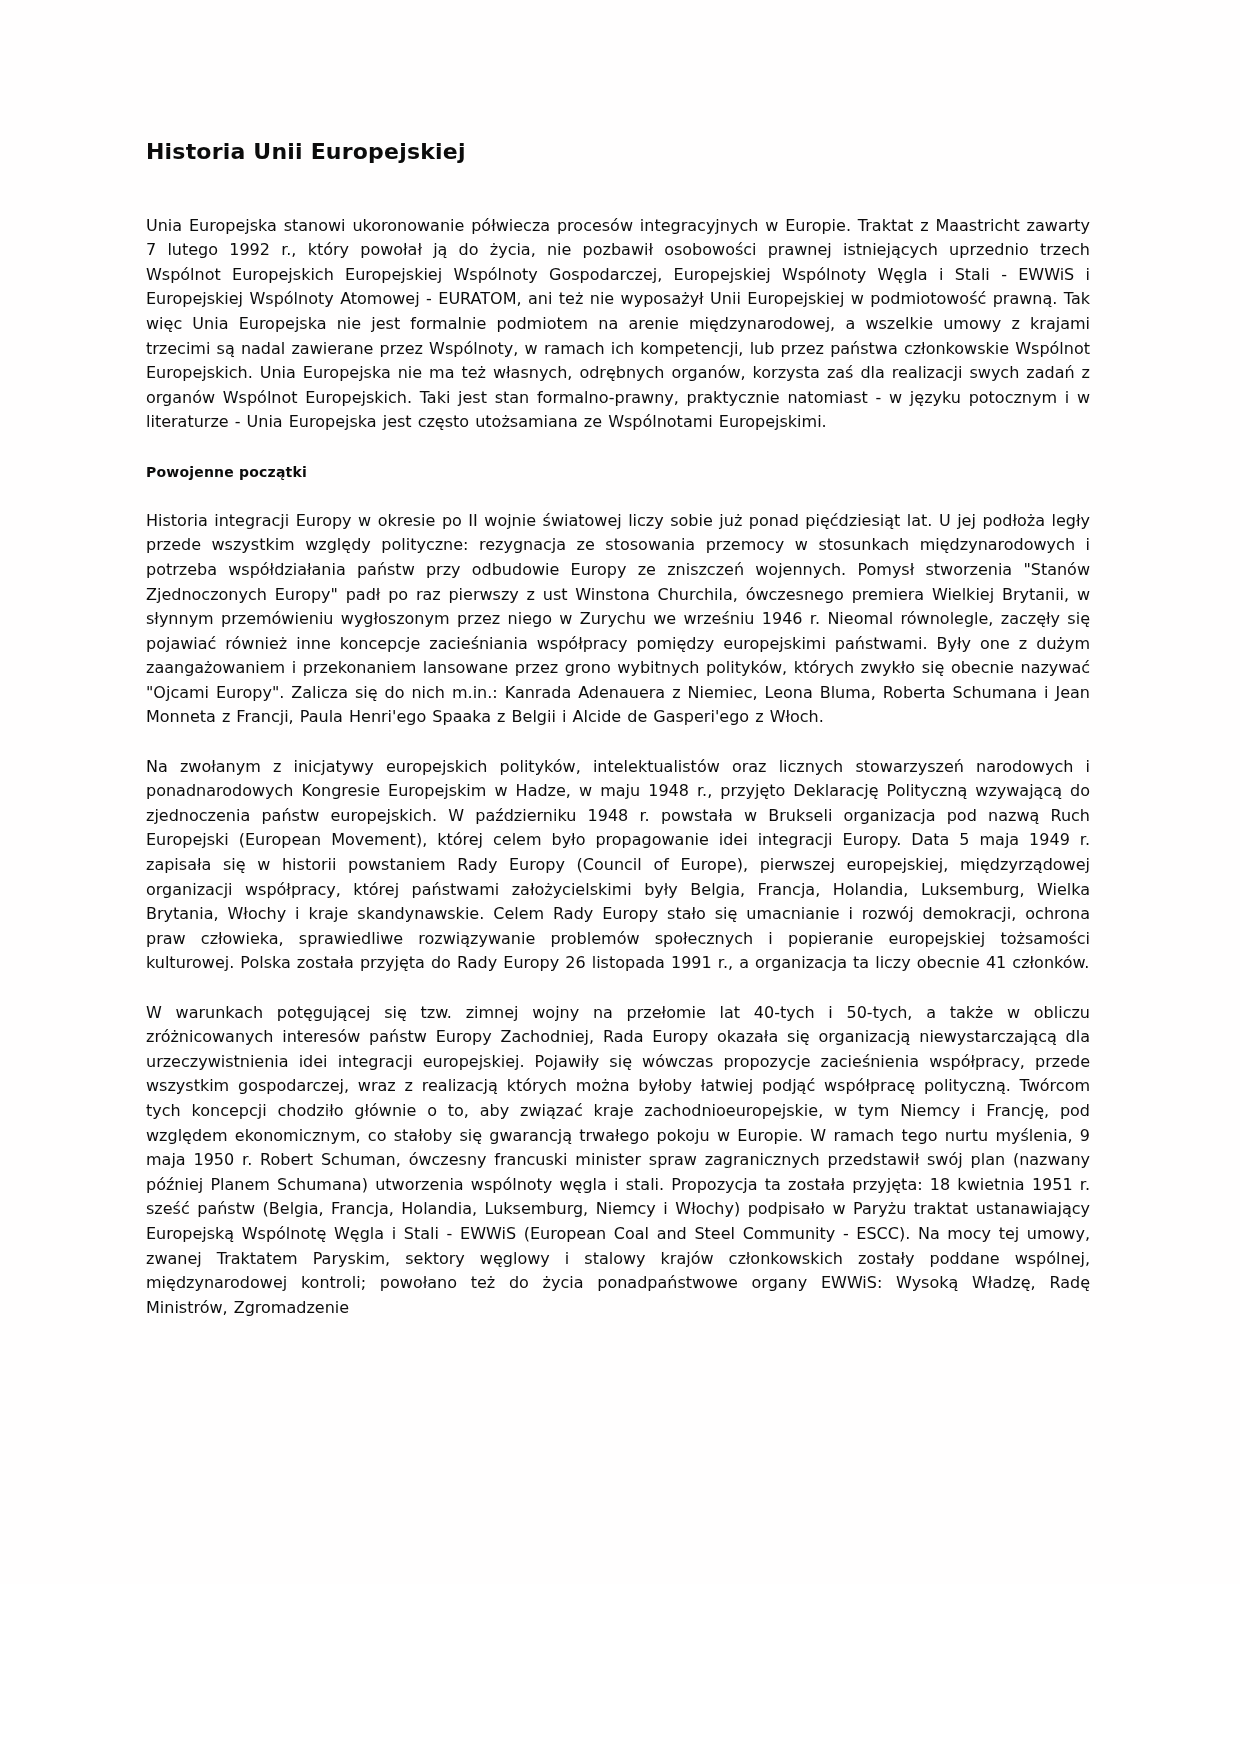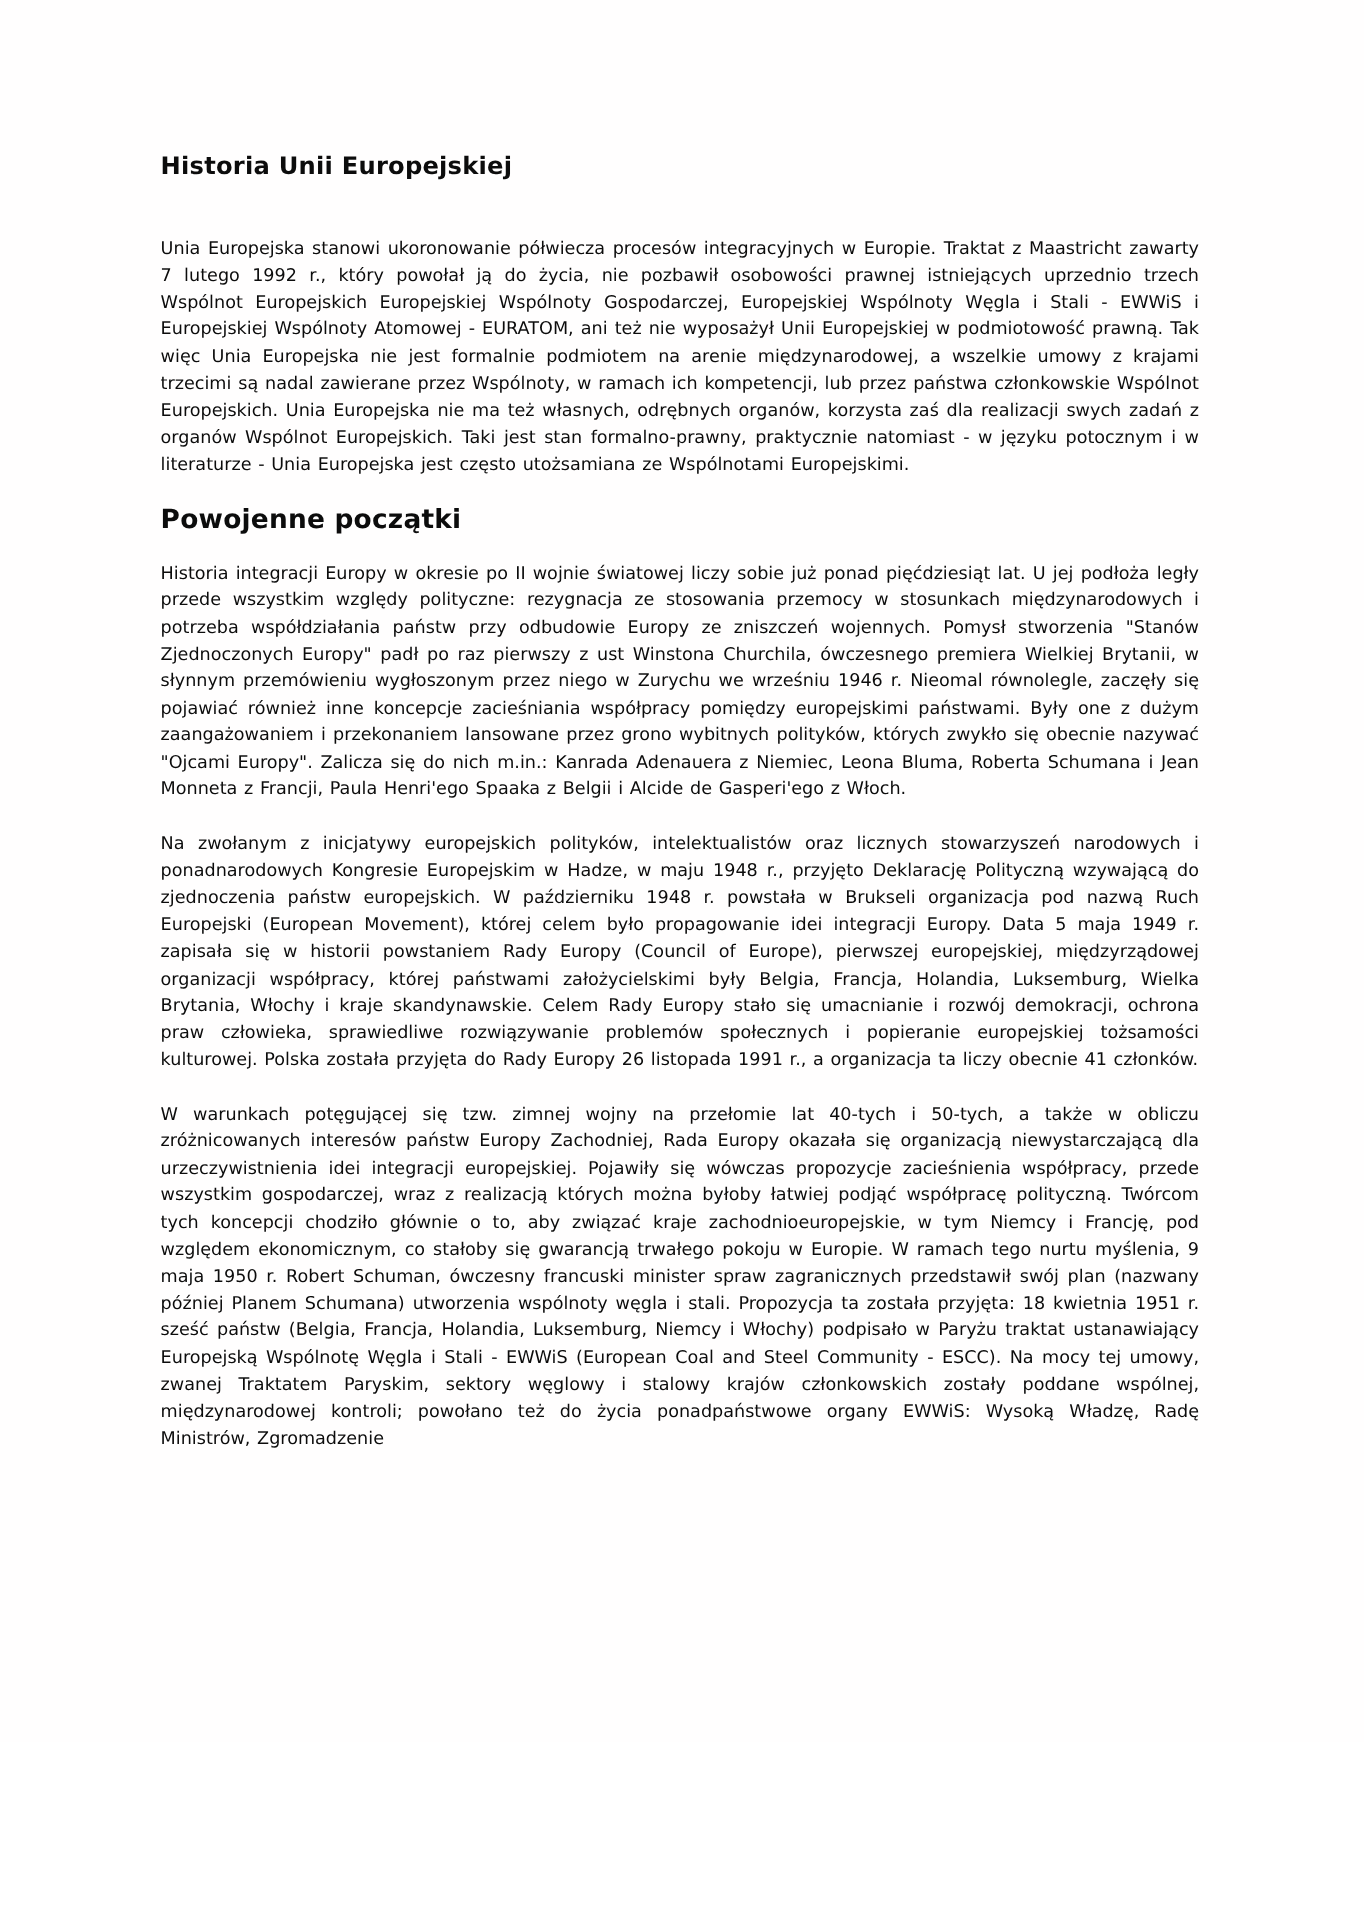--- a/index.html
+++ b/index.html
@@ -20,21 +20,21 @@
     overflow: hidden;
   }
   .doc-title {
     font-size: 22px;
     line-height: 24.6px;
     font-weight: bold;
     margin: 0 0 49px 0;
     letter-spacing: 0.2px;
   }
   .doc-heading {
-    font-size: 24px;
+    font-size: 14px;
     line-height: 24.6px;
     font-weight: bold;
     margin: 0 0 24.6px 0;
     letter-spacing: 0.2px;
   }
   .doc-paragraph {
     font-size: 16px;
     line-height: 24.6px;
     font-weight: normal;
     text-align: justify;

